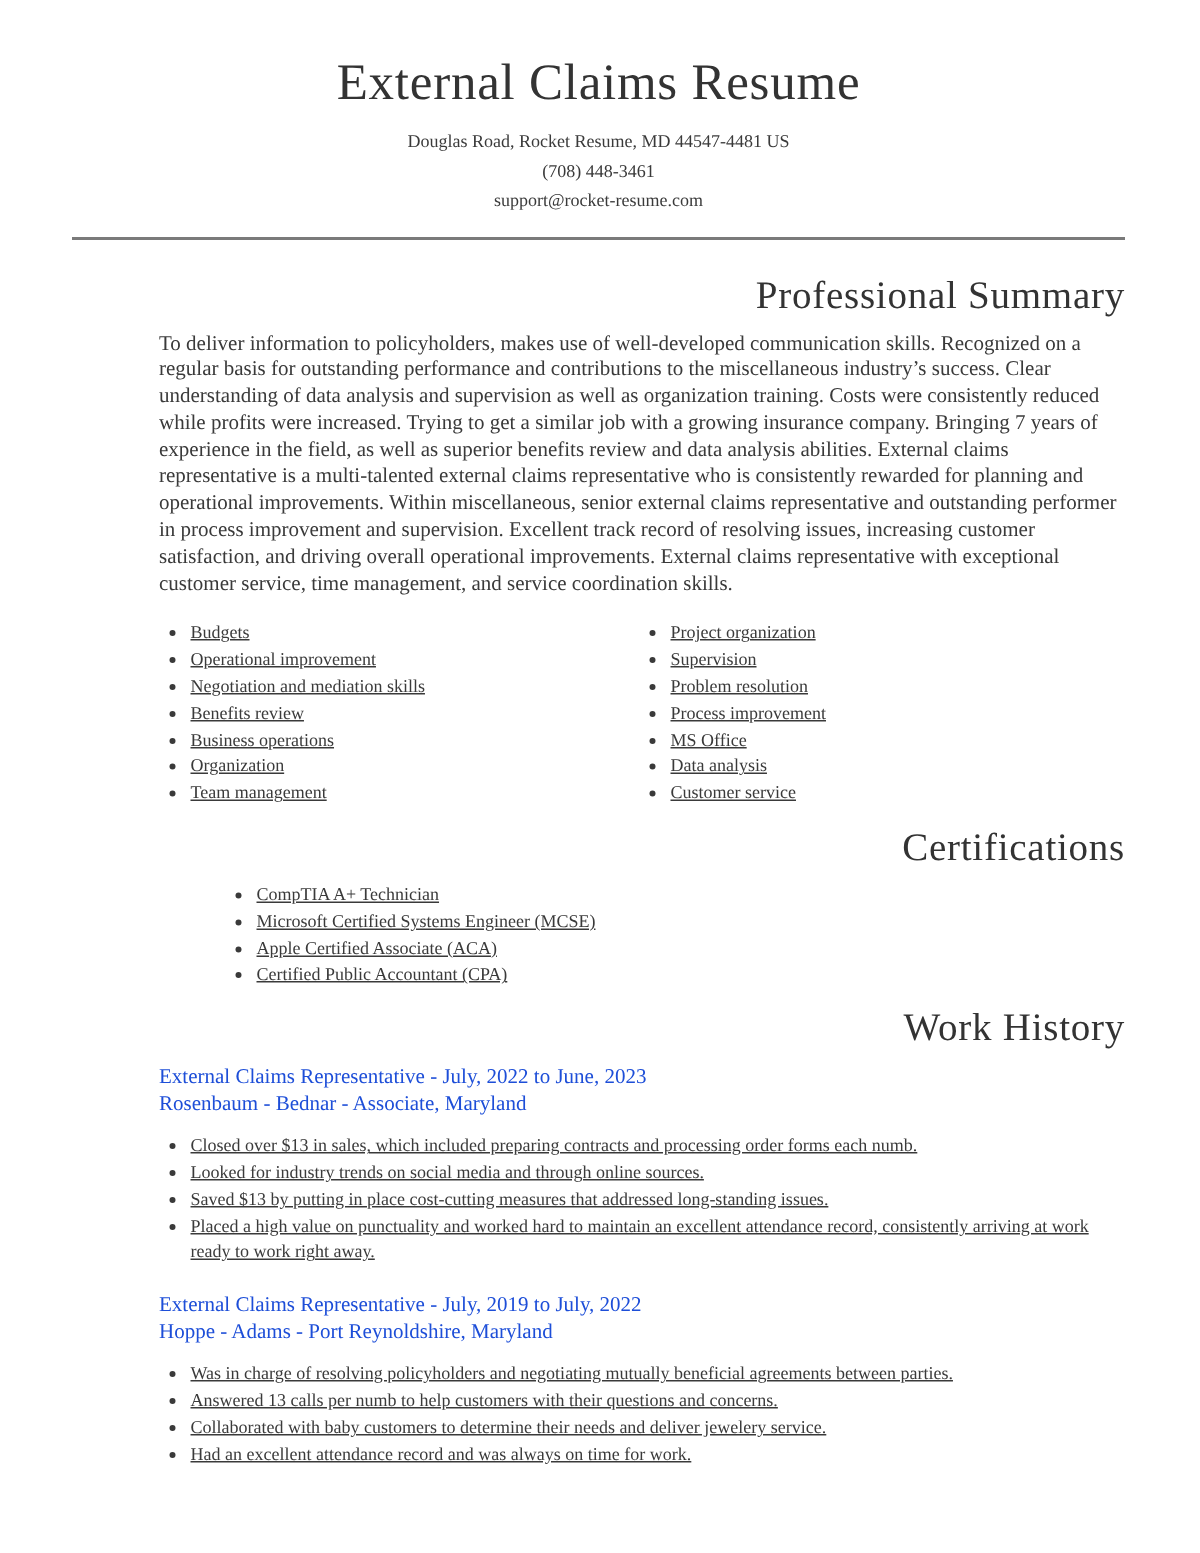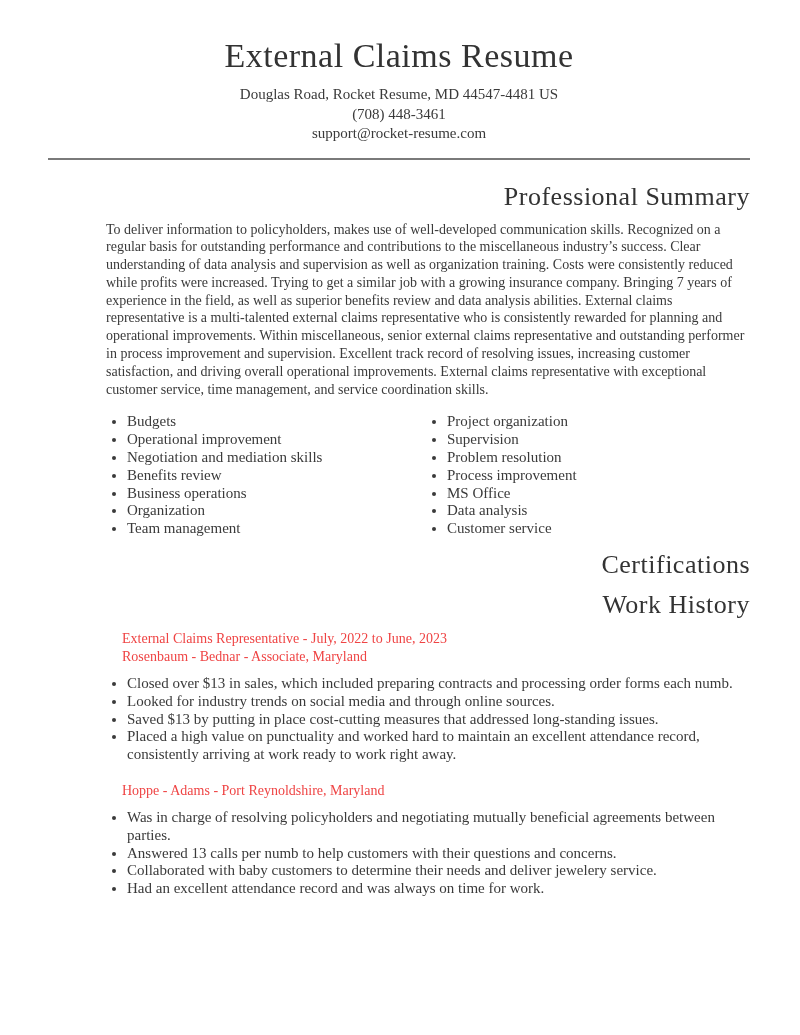--- a/index.html
+++ b/index.html
@@ -25,21 +25,21 @@
     font-size: 34px;
     line-height: 44px;
     font-weight: normal;
     letter-spacing: 0.5px;
     text-align: center;
     color: #333333;
   }
   .contact {
     margin-top: 7px;
     text-align: center;
-    font-size: 15px;
+    font-size: 12px;
     line-height: 19.5px;
     color: #3a3a3a;
   }
   .divider {
     border: none;
     border-top: 2px solid #7a7a7a;
     margin: 14px 0 0 0;
   }
   h2 {
     margin: 0;
@@ -57,45 +57,46 @@
 
   .summary-text {
     margin: 10px 0 0 58px;
     max-width: 646px;
     font-size: 14px;
     line-height: 17.8px;
   }
   ul {
     margin: 0;
     padding: 0 0 0 21px;
-    font-size: 15px;
+    font-size: 12px;
     line-height: 17.8px;
     list-style: disc outside;
+    text-decoration: underline;
   }
   .skills-cols {
     display: flex;
     margin: 10px 0 0 58px;
   }
   .skills-cols ul:first-child {
     width: 320px;
     box-sizing: border-box;
     flex: none;
   }
   .cert-list {
     margin: 9px 0 0 58px;
     max-width: 625px;
   }
   .job { margin-top: 11px; }
   .job + .job { margin-top: 18px; }
   .job-line {
-    margin-left: 74px;
+    margin-left: 58px;
     font-size: 14px;
     line-height: 18px;
     font-weight: 500;
-    color: #ef4444;
+    color: #1d4ed8;
   }
   .job-bullets {
     margin: 9px 0 0 58px;
     max-width: 625px;
   }
 </style>
 </head>
 <body>
 
 <div class="page">
@@ -134,37 +135,44 @@
         <li>Process improvement</li>
         <li>MS Office</li>
         <li>Data analysis</li>
         <li>Customer service</li>
       </ul>
     </div>
   </section>
 
   <section class="sec-certs">
     <h2>Certifications</h2>
+    <ul class="cert-list">
+      <li>CompTIA A+ Technician</li>
+      <li>Microsoft Certified Systems Engineer (MCSE)</li>
+      <li>Apple Certified Associate (ACA)</li>
+      <li>Certified Public Accountant (CPA)</li>
+    </ul>
   </section>
 
   <section class="sec-work">
     <h2>Work History</h2>
 
     <article class="job">
       <div class="job-line">External Claims Representative - July, 2022 to June, 2023</div>
       <div class="job-line">Rosenbaum - Bednar - Associate, Maryland</div>
       <ul class="job-bullets">
         <li>Closed over $13 in sales, which included preparing contracts and processing order forms each numb.</li>
         <li>Looked for industry trends on social media and through online sources.</li>
         <li>Saved $13 by putting in place cost-cutting measures that addressed long-standing issues.</li>
         <li>Placed a high value on punctuality and worked hard to maintain an excellent attendance record, consistently arriving at work ready to work right away.</li>
       </ul>
     </article>
 
     <article class="job">
+      <div class="job-line">External Claims Representative - July, 2019 to July, 2022</div>
       <div class="job-line">Hoppe - Adams - Port Reynoldshire, Maryland</div>
       <ul class="job-bullets">
         <li>Was in charge of resolving policyholders and negotiating mutually beneficial agreements between parties.</li>
         <li>Answered 13 calls per numb to help customers with their questions and concerns.</li>
         <li>Collaborated with baby customers to determine their needs and deliver jewelery service.</li>
         <li>Had an excellent attendance record and was always on time for work.</li>
       </ul>
     </article>
   </section>
 

